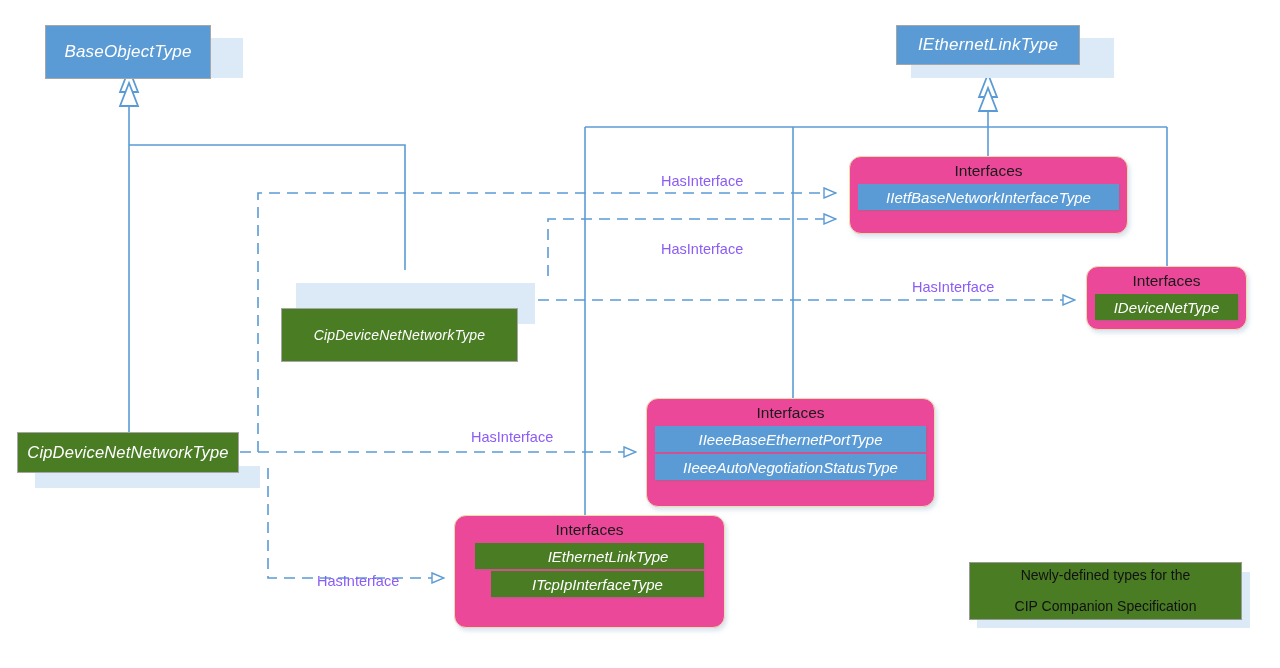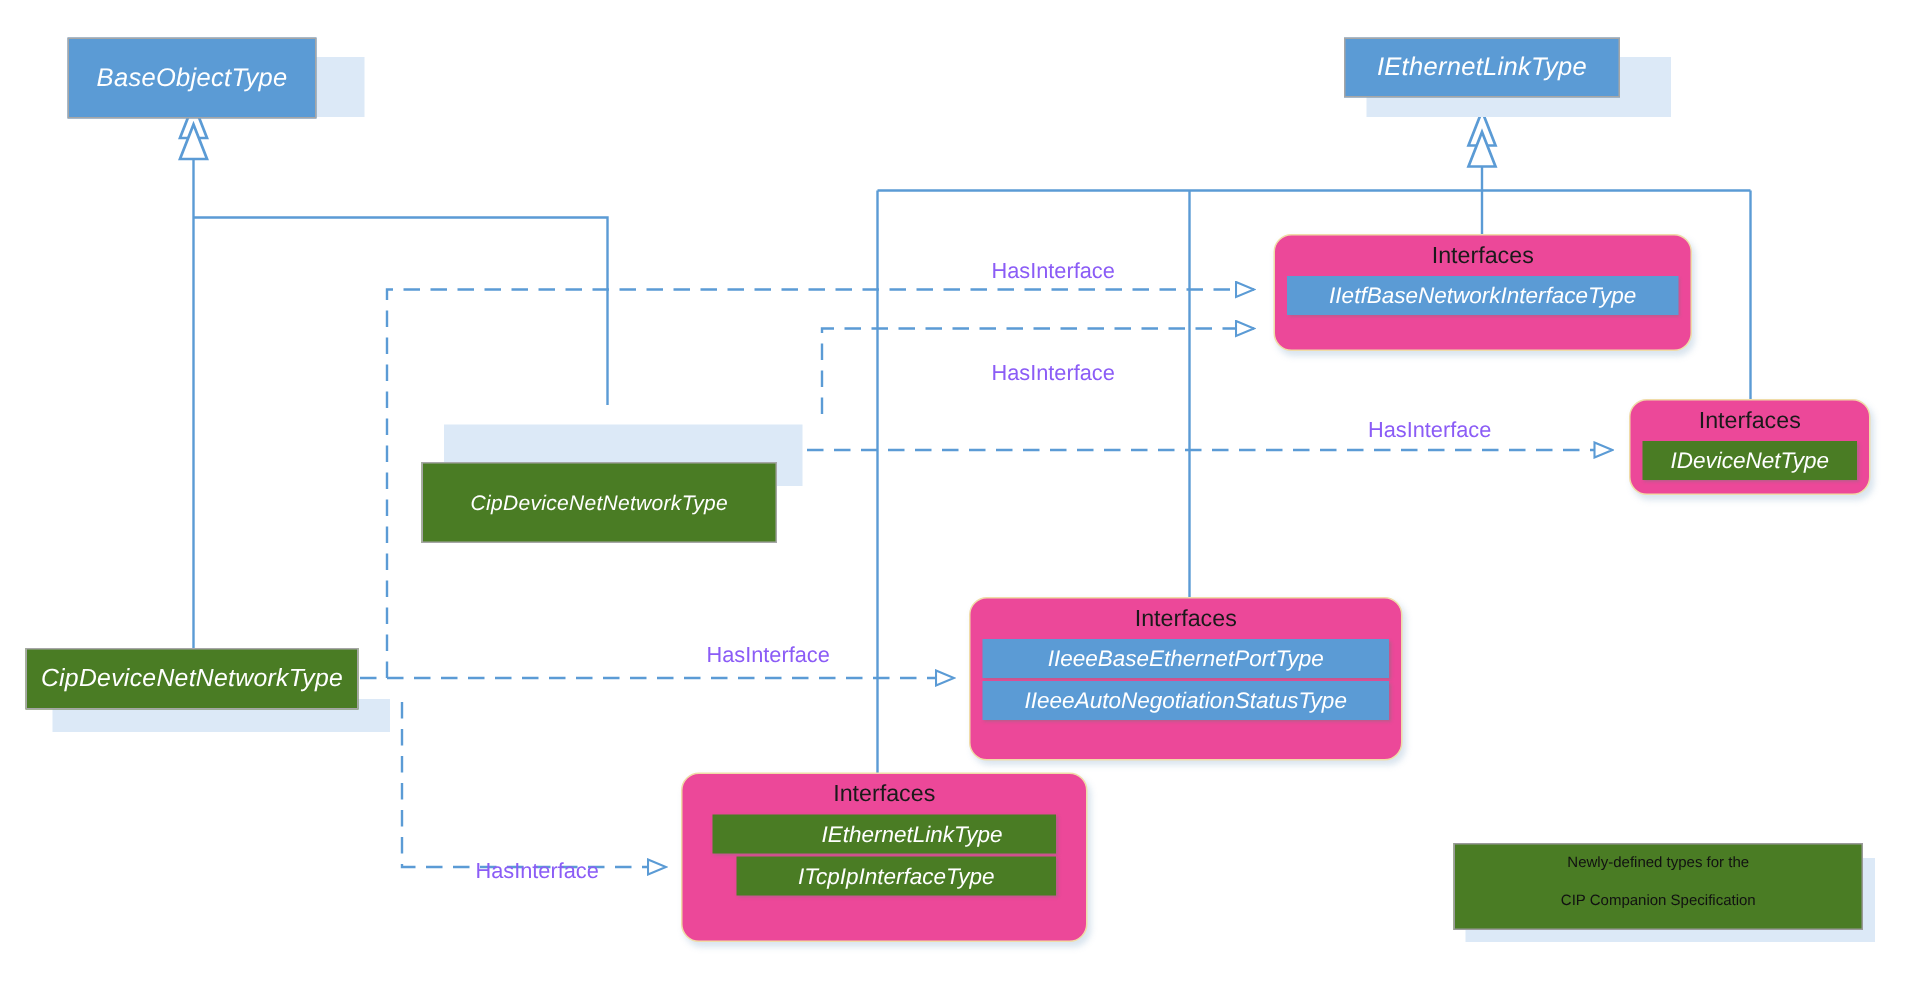--- a/index.html
+++ b/index.html
@@ -89,23 +89,23 @@
 
   
   .legend-box {
     position: absolute;
     box-sizing: border-box;
     background: #4a7c24;
     border: 1px solid #9a9a9a;
     display: flex;
     flex-direction: column;
     align-items: center;
-    justify-content: flex-start;
+    justify-content: space-between;
     color: #111111;
-    font-size: 10px;
+    font-size: 14px;
     line-height: 25px;
     text-align: center;
   }
 </style>
 </head>
 <body>
 
 <div id="canvas">
 
   <svg class="wires" viewBox="0 0 1280 668" xmlns="http://www.w3.org/2000/svg">

